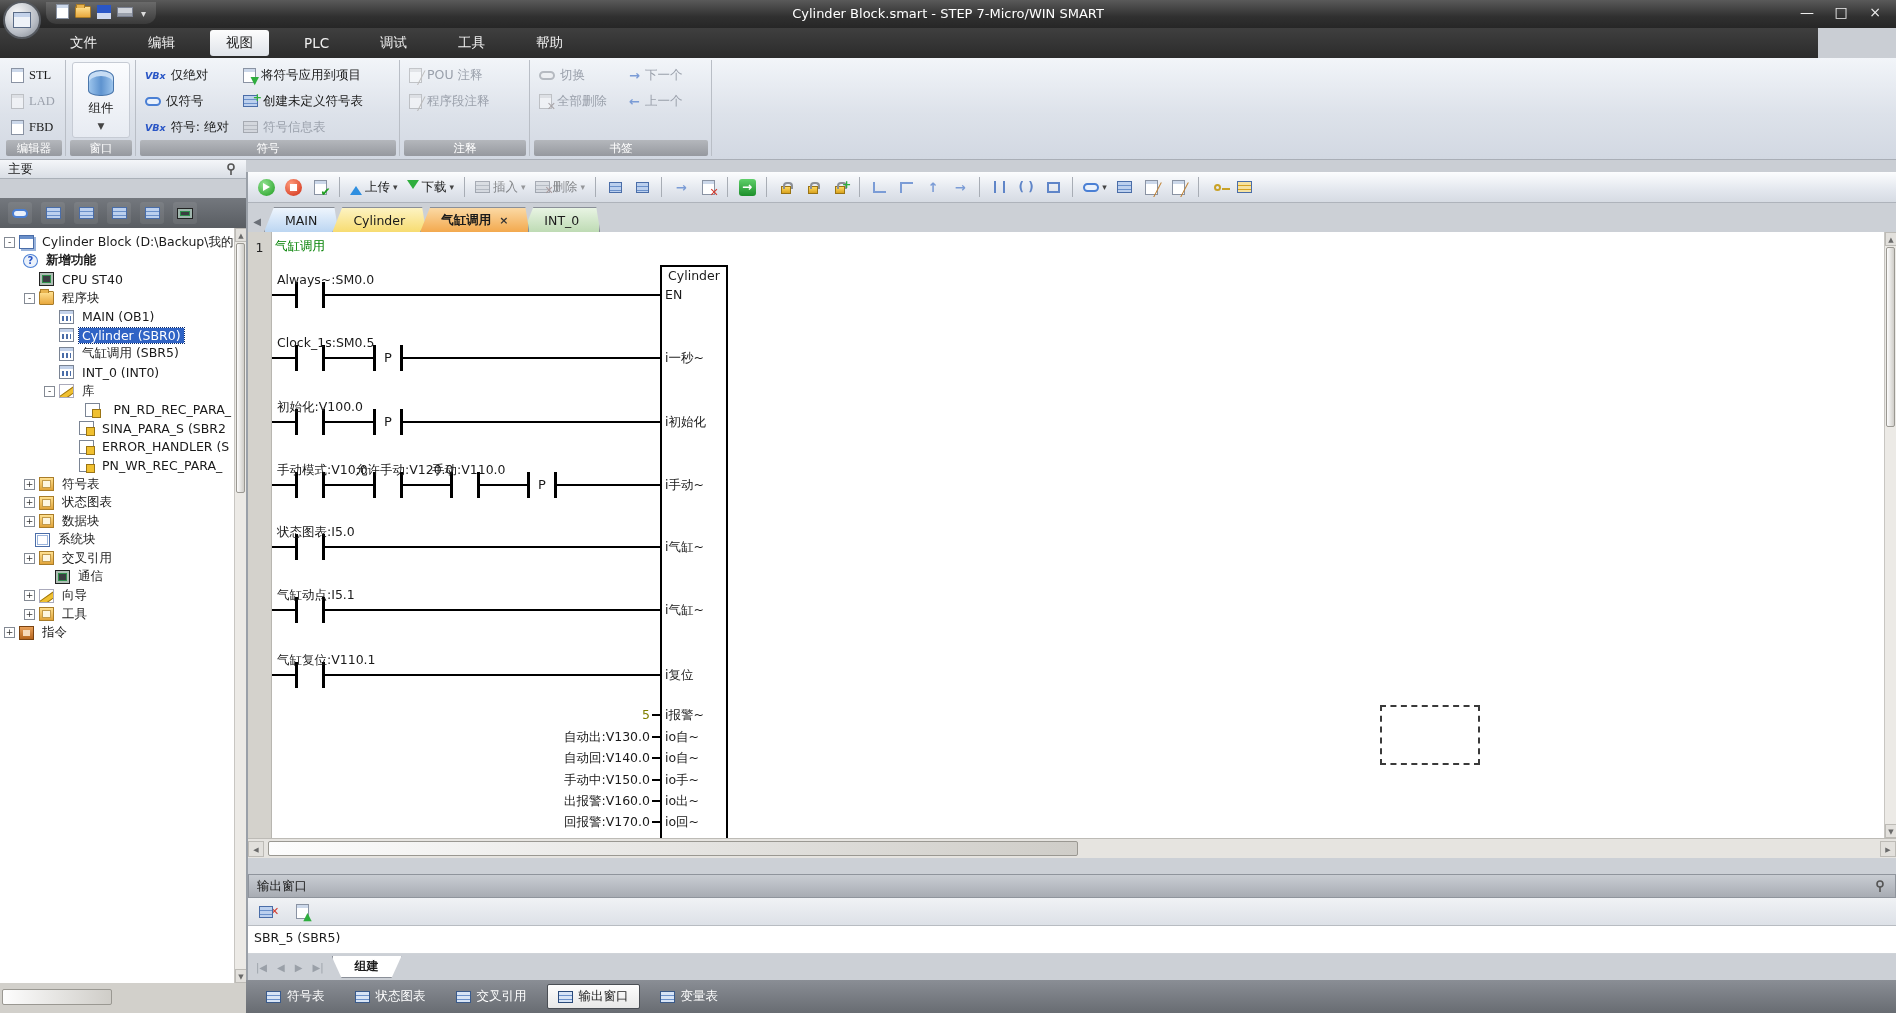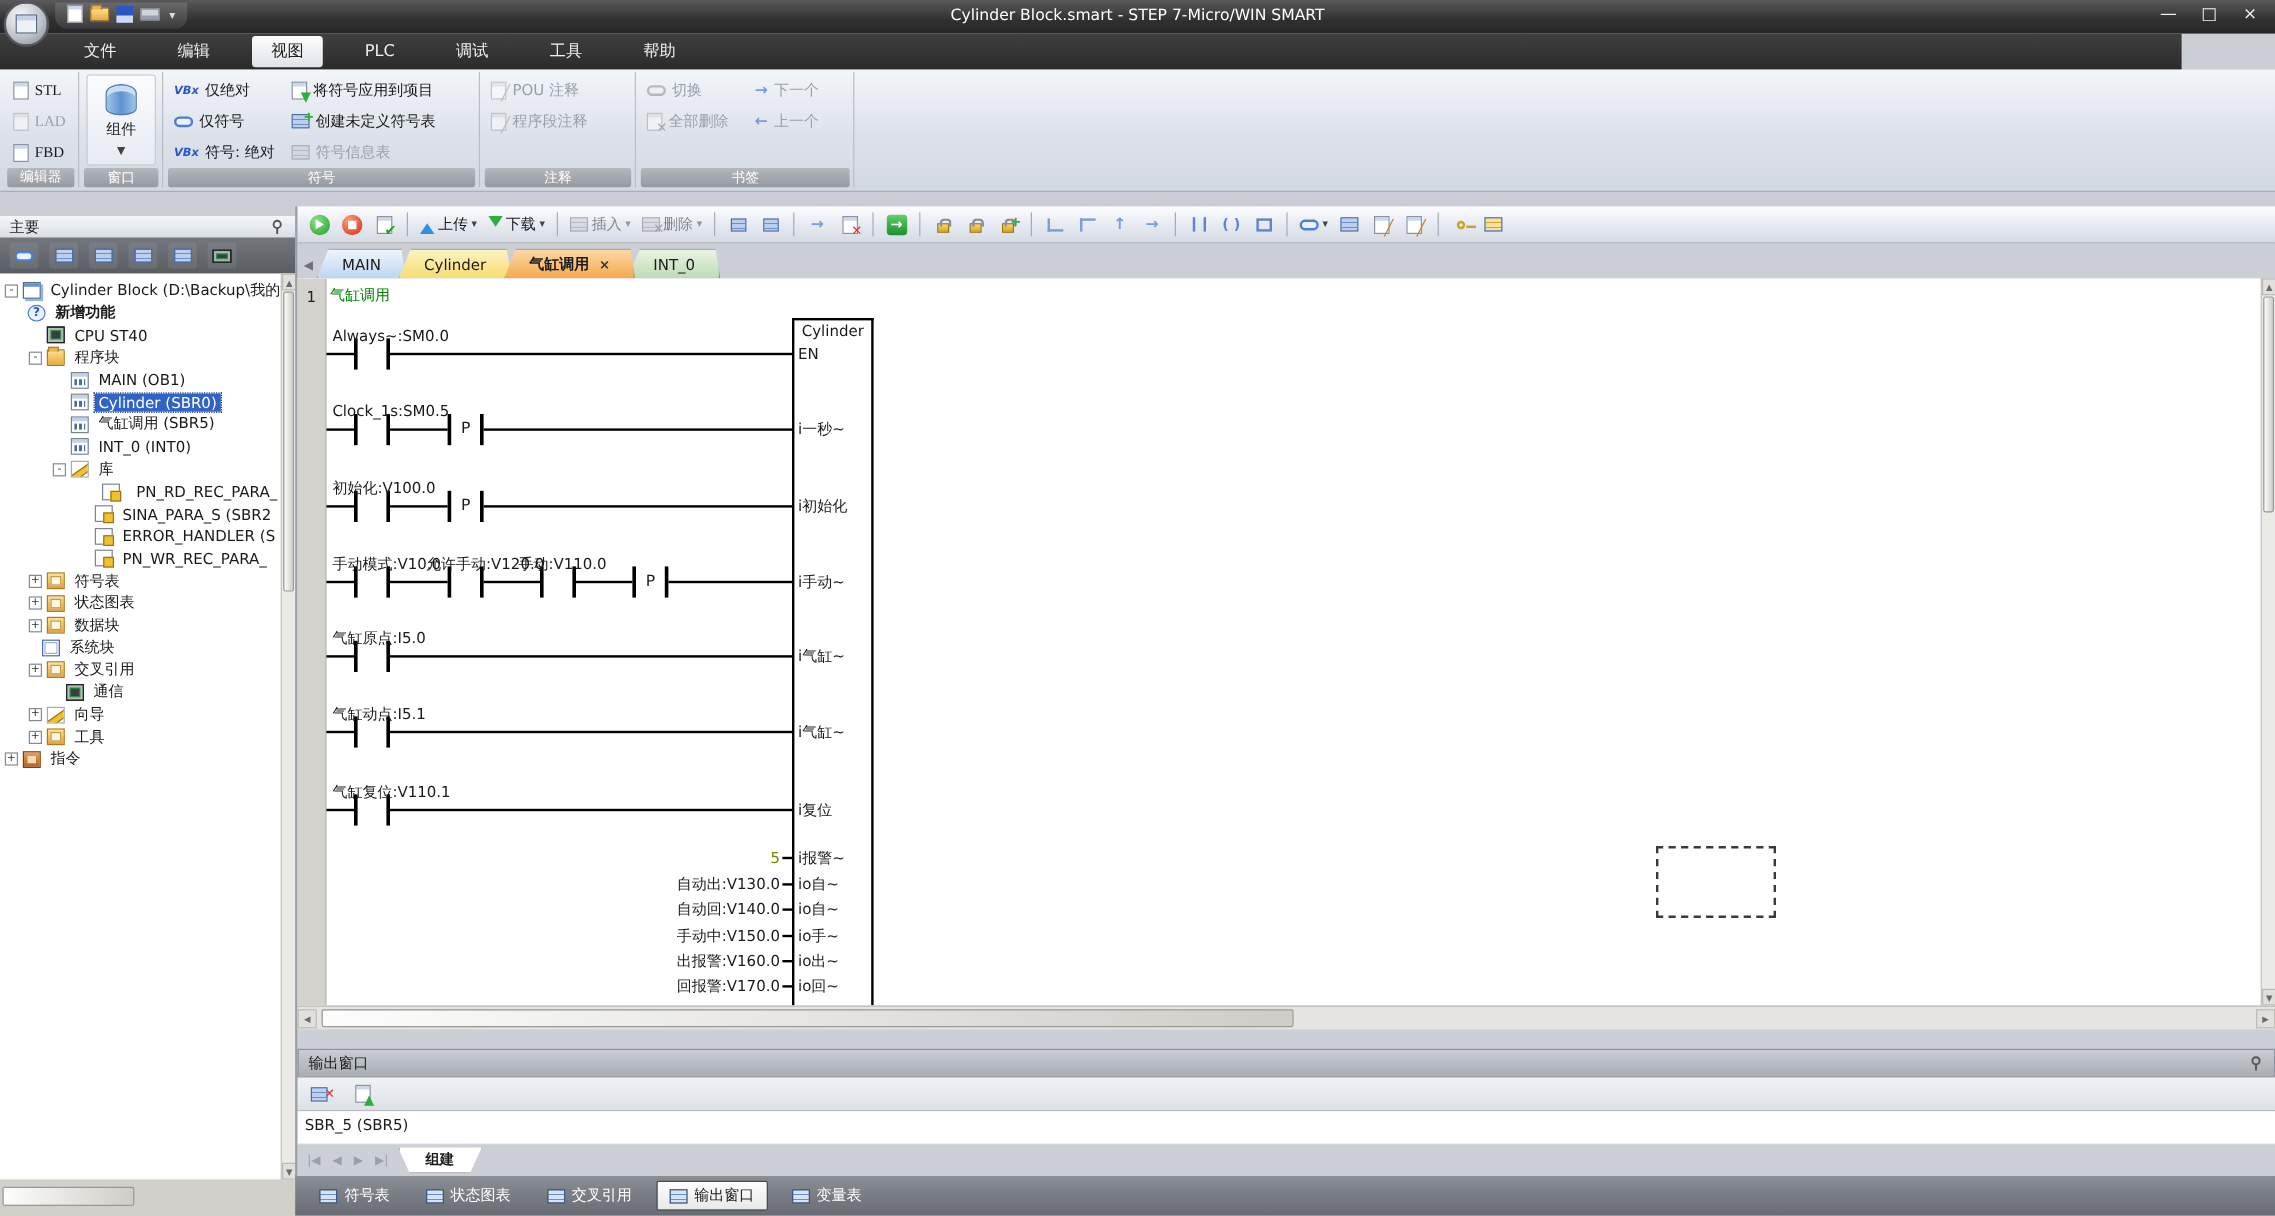--- a/index.html
+++ b/index.html
@@ -82,21 +82,21 @@
 #tab-scroll-left{width:14px;height:22px;display:flex;align-items:center;justify-content:center;color:#6b7078;font-size:10px}
 .tab{height:25px;display:flex;align-items:center;gap:8px;padding:0 20px;font-size:12.5px;
  border:1px solid #8a8f98;border-bottom:none;margin-right:-6px;
  clip-path:polygon(10px 0,calc(100% - 4px) 0,100% 100%,0 100%)}
 .tab.blue{background:linear-gradient(#eef5fd,#bcd6f2)}
 .tab.yellow{background:linear-gradient(#fdf3c2,#f7dc71)}
 .tab.orange{background:linear-gradient(#fbd9a4,#f3a94e);font-weight:bold;z-index:2}
 .tab.green{background:linear-gradient(#e8f4e3,#bedbb4)}
 .tab-close{font-size:11px;color:#333}
 
-#sidebar-header{position:absolute;left:0;top:180px;width:246px;height:19px;
+#sidebar-header{position:absolute;left:0;top:160px;width:246px;height:19px;
  background:linear-gradient(#f4f6f9,#d9dee5);border-bottom:1px solid #aab0b8;
  display:flex;align-items:center;justify-content:space-between;padding:0 8px;font-size:12.5px}
 #sidebar-toolbar{position:absolute;left:0;top:198px;width:246px;height:30px;
  background:linear-gradient(#74787e,#595d62);display:flex;align-items:center;gap:9px;padding-left:8px}
 .sbtn{width:24px;height:22px;display:flex;align-items:center;justify-content:center;border-radius:3px;background:rgba(255,255,255,.08)}
 .imon{width:16px;height:11px;background:#3a3d41;border:1px solid #222;box-shadow:inset 0 0 0 2px #9fb6ad,inset 0 0 0 3px #2e8f4a;display:inline-block}
 #tree{position:absolute;left:0;top:228px;width:234px;height:755px;background:#fff;overflow:hidden;padding-top:5px}
 .trow{height:18.6px;display:flex;align-items:center;white-space:nowrap;font-size:12.5px}
 .expander{width:11px;height:11px;border:1px solid #848a94;background:#fff;color:#333;
  font-size:9px;line-height:8px;text-align:center;margin-right:4px;flex:none}
@@ -709,21 +709,21 @@
       <div class="contact" style="left: 47px; top: 240px; width: 30px; height: 26px;"></div>
       <div class="contact" style="left: 125px; top: 240px; width: 30px; height: 26px;"></div>
       <div class="contact" style="left: 202px; top: 240px; width: 30px; height: 26px;"></div>
       <div class="contact" style="left: 279px; top: 240px; width: 30px; height: 26px;">P</div>
       <div class="rlabel" style="left: 29px; top: 230px;">手动模式:V10.0</div>
       <div class="rlabel" style="left: 107px; top: 230px;">允许手动:V120.0</div>
       <div class="rlabel" style="left: 184px; top: 230px;">手动:V110.0</div>
       <div class="pin" style="left: 417px; top: 245px;">i手动~</div>
       <div class="wire" style="left: 24px; top: 314px; width: 388px; height: 2px;"></div>
       <div class="contact" style="left: 47px; top: 302px; width: 30px; height: 26px;"></div>
-      <div class="rlabel" style="left: 29px; top: 292px;">气缸原点:I5.0</div>
+      <div class="rlabel" style="left: 29px; top: 292px;">状态图表:I5.0</div>
       <div class="pin" style="left: 417px; top: 307px;">i气缸~</div>
       <div class="wire" style="left: 24px; top: 377px; width: 388px; height: 2px;"></div>
       <div class="contact" style="left: 47px; top: 365px; width: 30px; height: 26px;"></div>
       <div class="rlabel" style="left: 29px; top: 355px;">气缸动点:I5.1</div>
       <div class="pin" style="left: 417px; top: 370px;">i气缸~</div>
       <div class="wire" style="left: 24px; top: 442px; width: 388px; height: 2px;"></div>
       <div class="contact" style="left: 47px; top: 430px; width: 30px; height: 26px;"></div>
       <div class="rlabel" style="left: 29px; top: 420px;">气缸复位:V110.1</div>
       <div class="pin" style="left: 417px; top: 435px;">i复位</div>
       <div class="tick" style="left: 404px; top: 482px; width: 8px; height: 2px;"></div>

